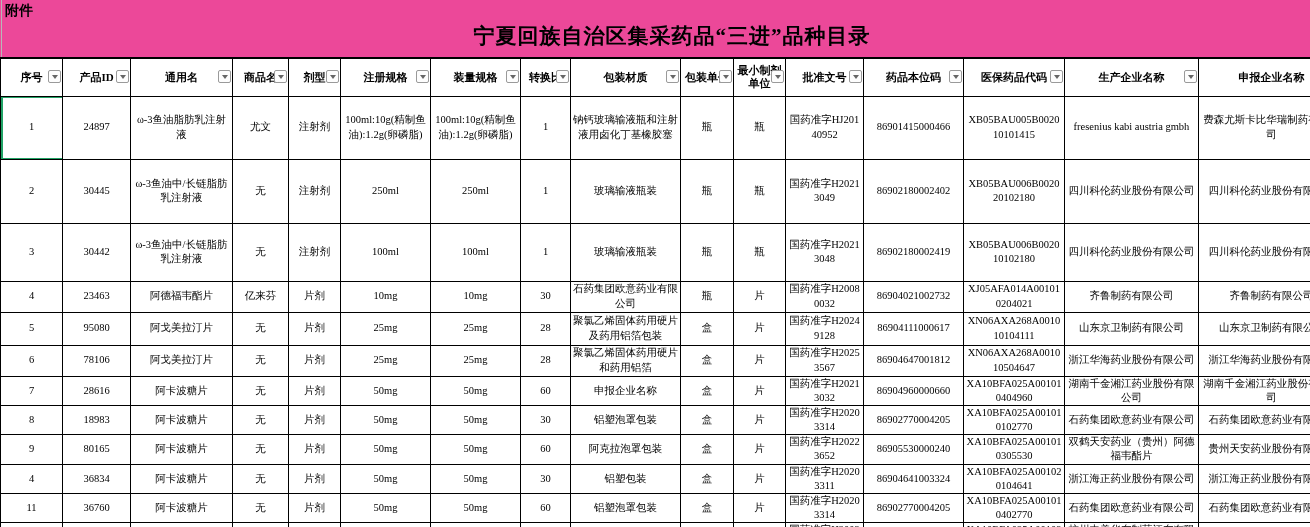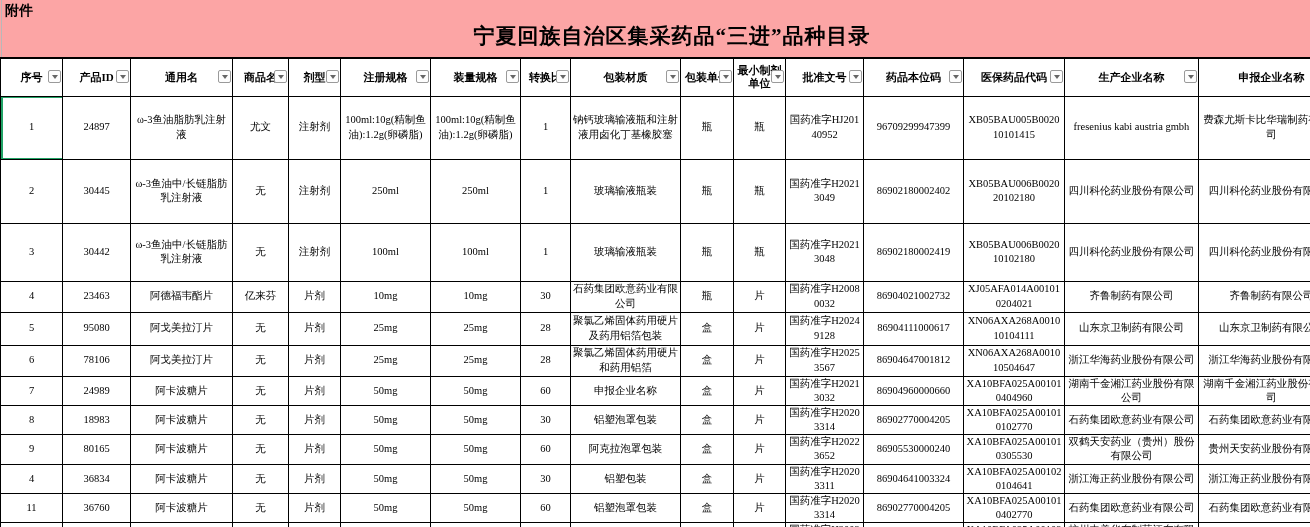--- a/index.html
+++ b/index.html
@@ -1,20 +1,20 @@
 <!DOCTYPE html>
 <html><head>
 <meta charset="utf-8">
 <style>
   html,body{margin:0;padding:0;background:#fff;}
   .sheet{
     position:relative;
     width:1310px;height:527px;
     overflow:hidden;
-    background:#fca5a5;
+    background:#ec4899;
     font-family:"Liberation Serif","DejaVu Serif",serif;
     color:#000;
   }
   .attachment{
     position:absolute;top:2px;left:5px;
     font-size:14px;font-weight:bold;
   }
   .title{
     position:absolute;top:22px;left:0;width:1344px;
     text-align:center;
@@ -154,21 +154,21 @@
           <td>ω-3鱼油脂肪乳注射液</td>
           <td>尤文</td>
           <td>注射剂</td>
           <td>100ml:10g(精制鱼油):1.2g(卵磷脂)</td>
           <td>100ml:10g(精制鱼油):1.2g(卵磷脂)</td>
           <td>1</td>
           <td>钠钙玻璃输液瓶和注射液用卤化丁基橡胶塞</td>
           <td>瓶</td>
           <td>瓶</td>
           <td>国药准字HJ20140952</td>
-          <td>96709299947399</td>
+          <td>86901415000466</td>
           <td>XB05BAU005B002010101415</td>
           <td>fresenius kabi austria gmbh</td>
           <td>费森尤斯卡比华瑞制药有限公司</td>
         </tr>
         <tr style="height: 64px;">
           <td>2</td>
           <td>30445</td>
           <td>ω-3鱼油中/长链脂肪乳注射液</td>
           <td>无</td>
           <td>注射剂</td>
@@ -251,21 +251,21 @@
           <td>盒</td>
           <td>片</td>
           <td>国药准字H20253567</td>
           <td>86904647001812</td>
           <td>XN06AXA268A001010504647</td>
           <td>浙江华海药业股份有限公司</td>
           <td>浙江华海药业股份有限公司</td>
         </tr>
         <tr style="height: 25px;">
           <td>7</td>
-          <td>24989</td>
+          <td>28616</td>
           <td>阿卡波糖片</td>
           <td>无</td>
           <td>片剂</td>
           <td>50mg</td>
           <td>50mg</td>
           <td>60</td>
           <td>申报企业名称</td>
           <td>盒</td>
           <td>片</td>
           <td>国药准字H20213032</td>
@@ -300,21 +300,21 @@
           <td>片剂</td>
           <td>50mg</td>
           <td>50mg</td>
           <td>60</td>
           <td>阿克拉泡罩包装</td>
           <td>盒</td>
           <td>片</td>
           <td>国药准字H20223652</td>
           <td>86905530000240</td>
           <td>XA10BFA025A001010305530</td>
-          <td>双鹤天安药业（贵州）股份有限公司</td>
+          <td>双鹤天安药业（贵州）阿德福韦酯片</td>
           <td>贵州天安药业股份有限公司</td>
         </tr>
         <tr style="height: 26px;">
           <td>4</td>
           <td>36834</td>
           <td>阿卡波糖片</td>
           <td>无</td>
           <td>片剂</td>
           <td>50mg</td>
           <td>50mg</td>

